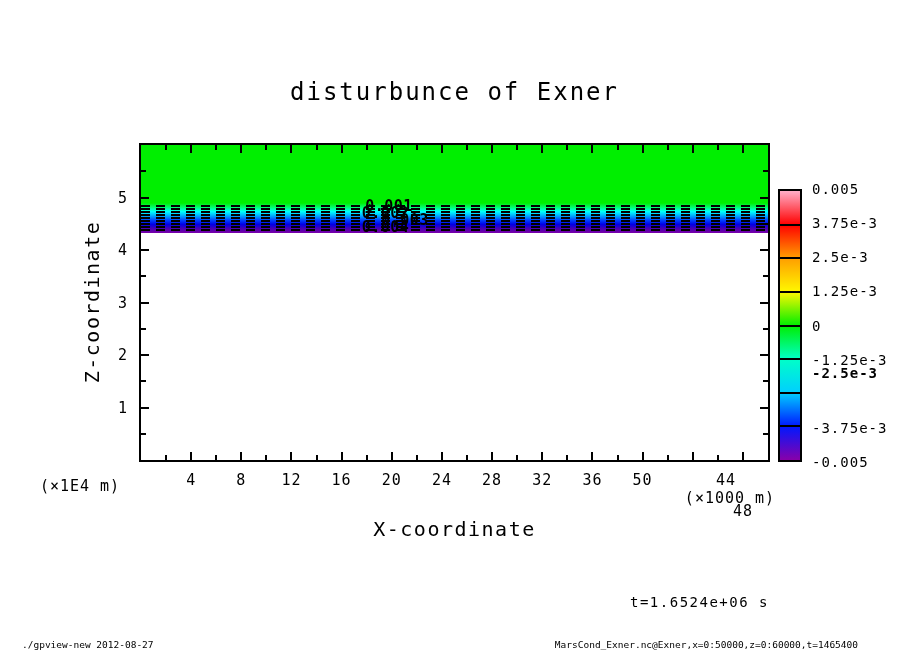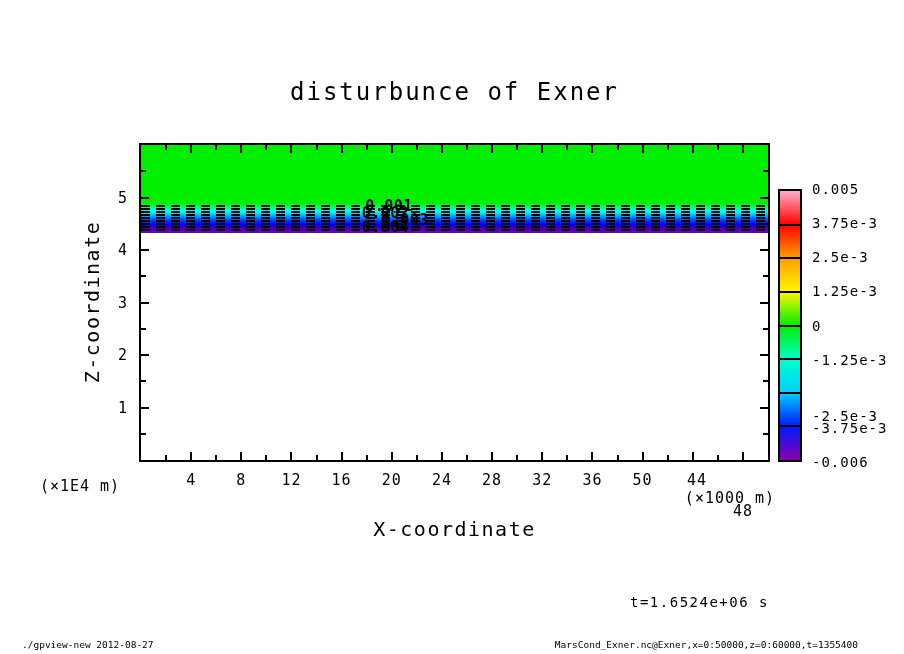--- a/index.html
+++ b/index.html
@@ -137,40 +137,40 @@
       <div class="cb-line" style="position: absolute; top: 133.5px;"></div>
       <div class="cb-line" style="position: absolute; top: 167.125px;"></div>
       <div class="cb-line" style="position: absolute; top: 200.75px;"></div>
       <div class="cb-line" style="position: absolute; top: 234.375px;"></div>
     </div>
   <div id="colorbar-labels"></div>
 
   <div id="time-label" class="abs">t=1.6524e+06 s</div>
 
   <div id="footer-left" class="abs">./gpview-new  2012-08-27</div>
-  <div id="footer-right" class="abs">MarsCond_Exner.nc@Exner,x=0:50000,z=0:60000,t=1355400</div>
+  <div id="footer-right" class="abs">MarsCond_Exner.nc@Exner,x=0:50000,z=0:60000,t=1465400</div>
 <div class="xtick-label" style="position: absolute; left: 171.16px;">4</div>
     <div class="xtick-label" style="position: absolute; left: 221.32px;">8</div>
     <div class="xtick-label" style="position: absolute; left: 271.48px;">12</div>
     <div class="xtick-label" style="position: absolute; left: 321.64px;">16</div>
     <div class="xtick-label" style="position: absolute; left: 371.8px;">20</div>
     <div class="xtick-label" style="position: absolute; left: 421.96px;">24</div>
     <div class="xtick-label" style="position: absolute; left: 472.12px;">28</div>
     <div class="xtick-label" style="position: absolute; left: 522.28px;">32</div>
     <div class="xtick-label" style="position: absolute; left: 572.44px;">36</div>
     <div class="xtick-label" style="position: absolute; left: 622.6px;">50</div>
-    <div class="xtick-label" style="position: absolute; left: 677px; text-align: center;">44</div>
+    <div class="xtick-label" style="position: absolute; left: 706px; text-align: center;">44</div>
     <div class="xtick-label" style="position: absolute; left: 722.92px; margin-top: 31px;">48</div>
     <div class="ytick-label" style="position: absolute; top: 398.5px;">1</div>
     <div class="ytick-label" style="position: absolute; top: 346px;">2</div>
     <div class="ytick-label" style="position: absolute; top: 293.5px;">3</div>
     <div class="ytick-label" style="position: absolute; top: 241px;">4</div>
     <div class="ytick-label" style="position: absolute; top: 188.5px;">5</div>
     <div class="cb-label" style="position: absolute; top: 181px;">0.005</div>
     <div class="cb-label" style="position: absolute; top: 215.125px;">3.75e-3</div>
     <div class="cb-label" style="position: absolute; top: 249.25px;">2.5e-3</div>
     <div class="cb-label" style="position: absolute; top: 283.375px;">1.25e-3</div>
     <div class="cb-label" style="position: absolute; top: 317.5px;">0</div>
     <div class="cb-label" style="position: absolute; top: 351.625px;">-1.25e-3</div>
-    <div class="cb-label" style="position: absolute; top: 408px;">-2.5e-3</div>
+    <div class="cb-label" style="position: absolute; top: 365px; font-weight: bold;">-2.5e-3</div>
     <div class="cb-label" style="position: absolute; top: 419.875px;">-3.75e-3</div>
-    <div class="cb-label" style="position: absolute; top: 454px;">-0.006</div>
+    <div class="cb-label" style="position: absolute; top: 454px;">-0.005</div>
   </div>
 
 </body></html>

